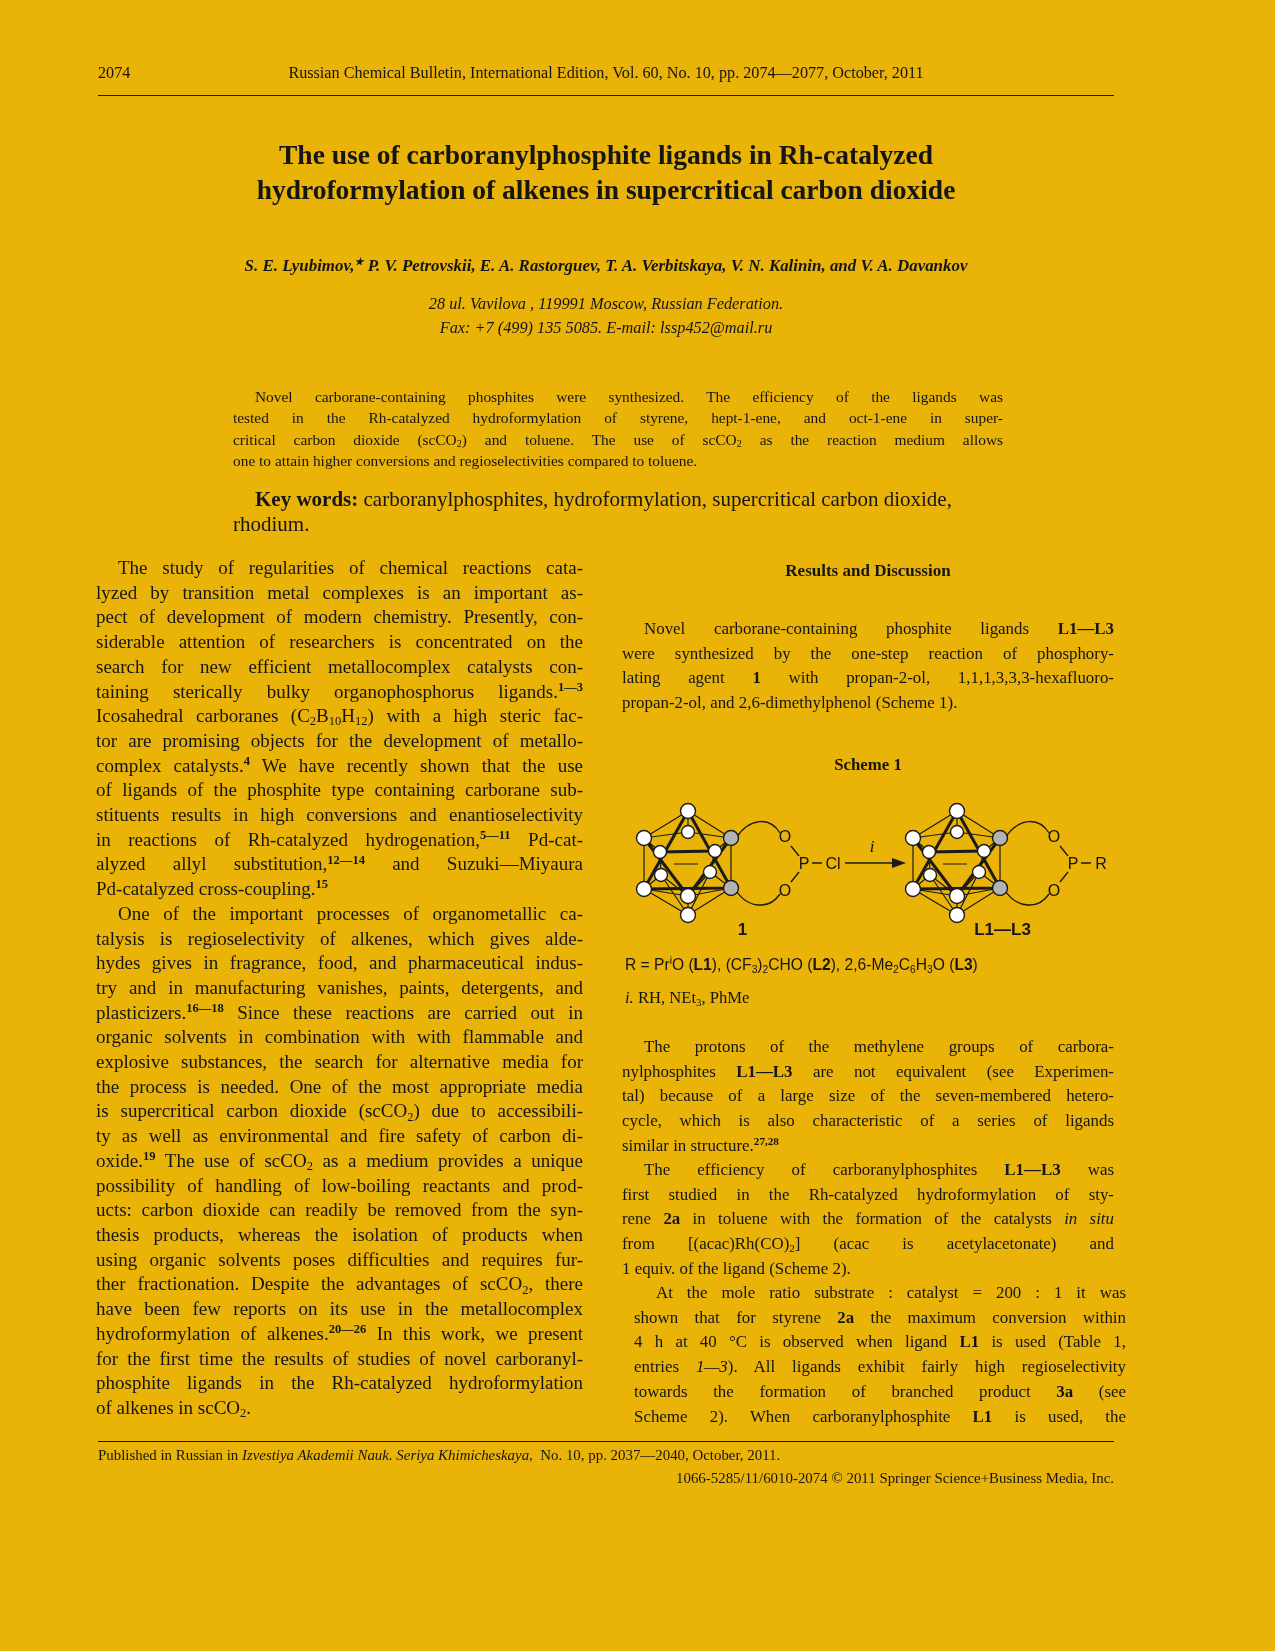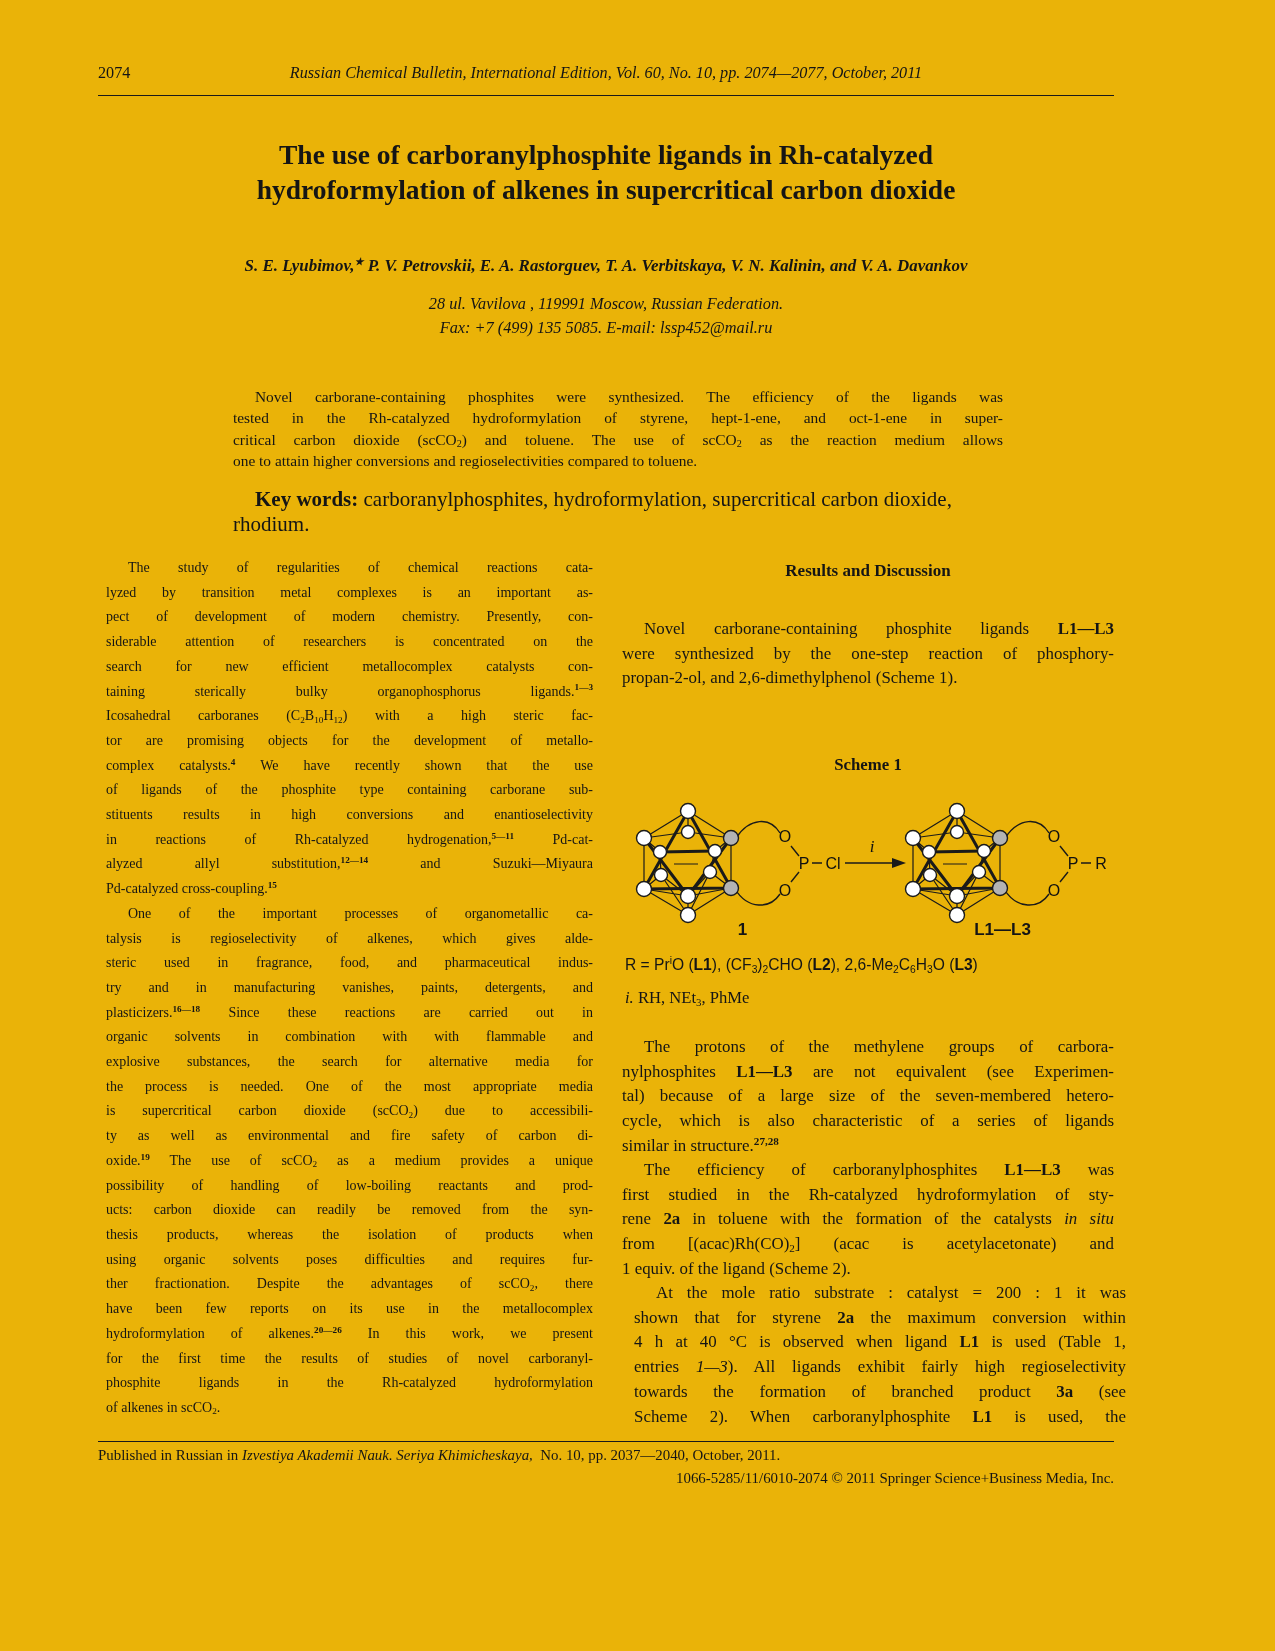--- a/index.html
+++ b/index.html
@@ -2,34 +2,34 @@
 <html><head>
 <meta charset="utf-8">
 <style>
   html,body{margin:0;padding:0;background:#ffffff;}
   .page{position:relative;width:1275px;height:1651px;background:#eab308;color:#151515;
         font-family:"Liberation Serif","DejaVu Serif",serif;overflow:hidden;}
   .rule{position:absolute;left:98px;width:1016px;border-top:1.6px solid #1a1a1a;height:0;}
   
   .header{position:absolute;left:98px;top:64px;width:1016px;height:26px;font-size:16.2px;}
   .pageno{position:absolute;left:0;top:0;}
-  .journal{position:absolute;left:0;right:0;text-align:center;font-style:italic;}
+  .journal{position:absolute;left:0;right:0;text-align:center;}
   
   .title{position:absolute;left:98px;top:137px;width:1016px;text-align:center;
          font-size:27.5px;font-weight:bold;line-height:35px;}
   .authors{position:absolute;left:98px;top:256px;width:1016px;text-align:center;
            font-size:16.9px;font-weight:bold;font-style:italic;}
   .affil{position:absolute;left:98px;top:292px;width:1016px;text-align:center;
          font-style:italic;font-size:16.3px;line-height:23.5px;}
   
   .abstract{position:absolute;left:233px;top:386px;width:770px;font-size:15.4px;}
   .abstract .jline{line-height:21.4px;}
   .keywords{position:absolute;left:233px;top:487px;width:790px;font-size:21px;text-indent:22px;}
   
-  .colL{position:absolute;left:106px;top:556px;width:487px;font-size:14px;}
+  .colL{position:absolute;left:96px;top:556px;width:487px;font-size:19px;}
   .colL .jline,.colR-par .jline{line-height:24.7px;}
   .jline{text-align:justify;text-align-last:justify;}
   .jline.last{text-align-last:auto;}
   .jline.indent{text-indent:22px;}
   .rd-heading{position:absolute;left:622px;top:561px;width:492px;text-align:center;
               font-weight:bold;font-size:17px;}
   .colR-par{position:absolute;left:622px;width:492px;font-size:16.9px;}
   .p1{top:617px;} .p2{top:1035px;} .p3{top:1158px;} .p4{top:1281px;margin-left:12px;}
   .scheme-caption{position:absolute;left:622px;top:755px;width:492px;text-align:center;
                   font-weight:bold;font-size:16.8px;}
@@ -91,21 +91,21 @@
       <div class="jline">Icosahedral carboranes (C<sub>2</sub>B<sub>10</sub>H<sub>12</sub>) with a high steric fac-</div>
       <div class="jline">tor are promising objects for the development of metallo-</div>
       <div class="jline">complex catalysts.<sup><b>4</b></sup> We have recently shown that the use</div>
       <div class="jline">of ligands of the phosphite type containing carborane sub-</div>
       <div class="jline">stituents results in high conversions and enantioselectivity</div>
       <div class="jline">in reactions of Rh-catalyzed hydrogenation,<sup><b>5—11</b></sup> Pd-cat-</div>
       <div class="jline">alyzed allyl substitution,<sup><b>12—14</b></sup> and Suzuki—Miyaura</div>
       <div class="jline last">Pd-catalyzed cross-coupling.<sup><b>15</b></sup></div>
       <div class="jline indent">One of the important processes of organometallic ca-</div>
       <div class="jline">talysis is regioselectivity of alkenes, which gives alde-</div>
-      <div class="jline">steric used in fragrance, food, and pharmaceutical indus-</div>
+      <div class="jline">hydes gives in fragrance, food, and pharmaceutical indus-</div>
       <div class="jline">try and in manufacturing vanishes, paints, detergents, and</div>
       <div class="jline">plasticizers.<sup><b>16—18</b></sup> Since these reactions are carried out in</div>
       <div class="jline">organic solvents in combination with with flammable and</div>
       <div class="jline">explosive substances, the search for alternative media for</div>
       <div class="jline">the process is needed. One of the most appropriate media</div>
       <div class="jline">is supercritical carbon dioxide (scCO<sub>2</sub>) due to accessibili-</div>
       <div class="jline">ty as well as environmental and fire safety of carbon di-</div>
       <div class="jline">oxide.<sup><b>19</b></sup> The use of scCO<sub>2</sub> as a medium provides a unique</div>
       <div class="jline">possibility of handling of low-boiling reactants and prod-</div>
       <div class="jline">ucts: carbon dioxide can readily be removed from the syn-</div>
@@ -116,20 +116,21 @@
       <div class="jline">hydroformylation of alkenes.<sup><b>20—26</b></sup> In this work, we present</div>
       <div class="jline">for the first time the results of studies of novel carboranyl-</div>
       <div class="jline">phosphite ligands in the Rh-catalyzed hydroformylation</div>
       <div class="jline last">of alkenes in scCO<sub>2</sub>.</div>
     </div>
 
   <div class="rd-heading">Results and Discussion</div>
   <div class="colR-par p1">
       <div class="jline indent">Novel carborane-containing phosphite ligands <b>L1—L3</b></div>
       <div class="jline">were synthesized by the one-step reaction of phosphory-</div>
+      <div class="jline">lating agent <b>1</b> with propan-2-ol, 1,1,1,3,3,3-hexafluoro-</div>
       <div class="jline last">propan-2-ol, and 2,6-dimethylphenol (Scheme 1).</div>
     </div>
 
   <div class="scheme-caption">Scheme 1</div>
 
   <div class="scheme-fig">
     <svg width="520" height="165" viewBox="0 0 520 165">
       <defs>
         <g id="cage" stroke="#1a1a1a" fill="none" stroke-width="1.2">
 

